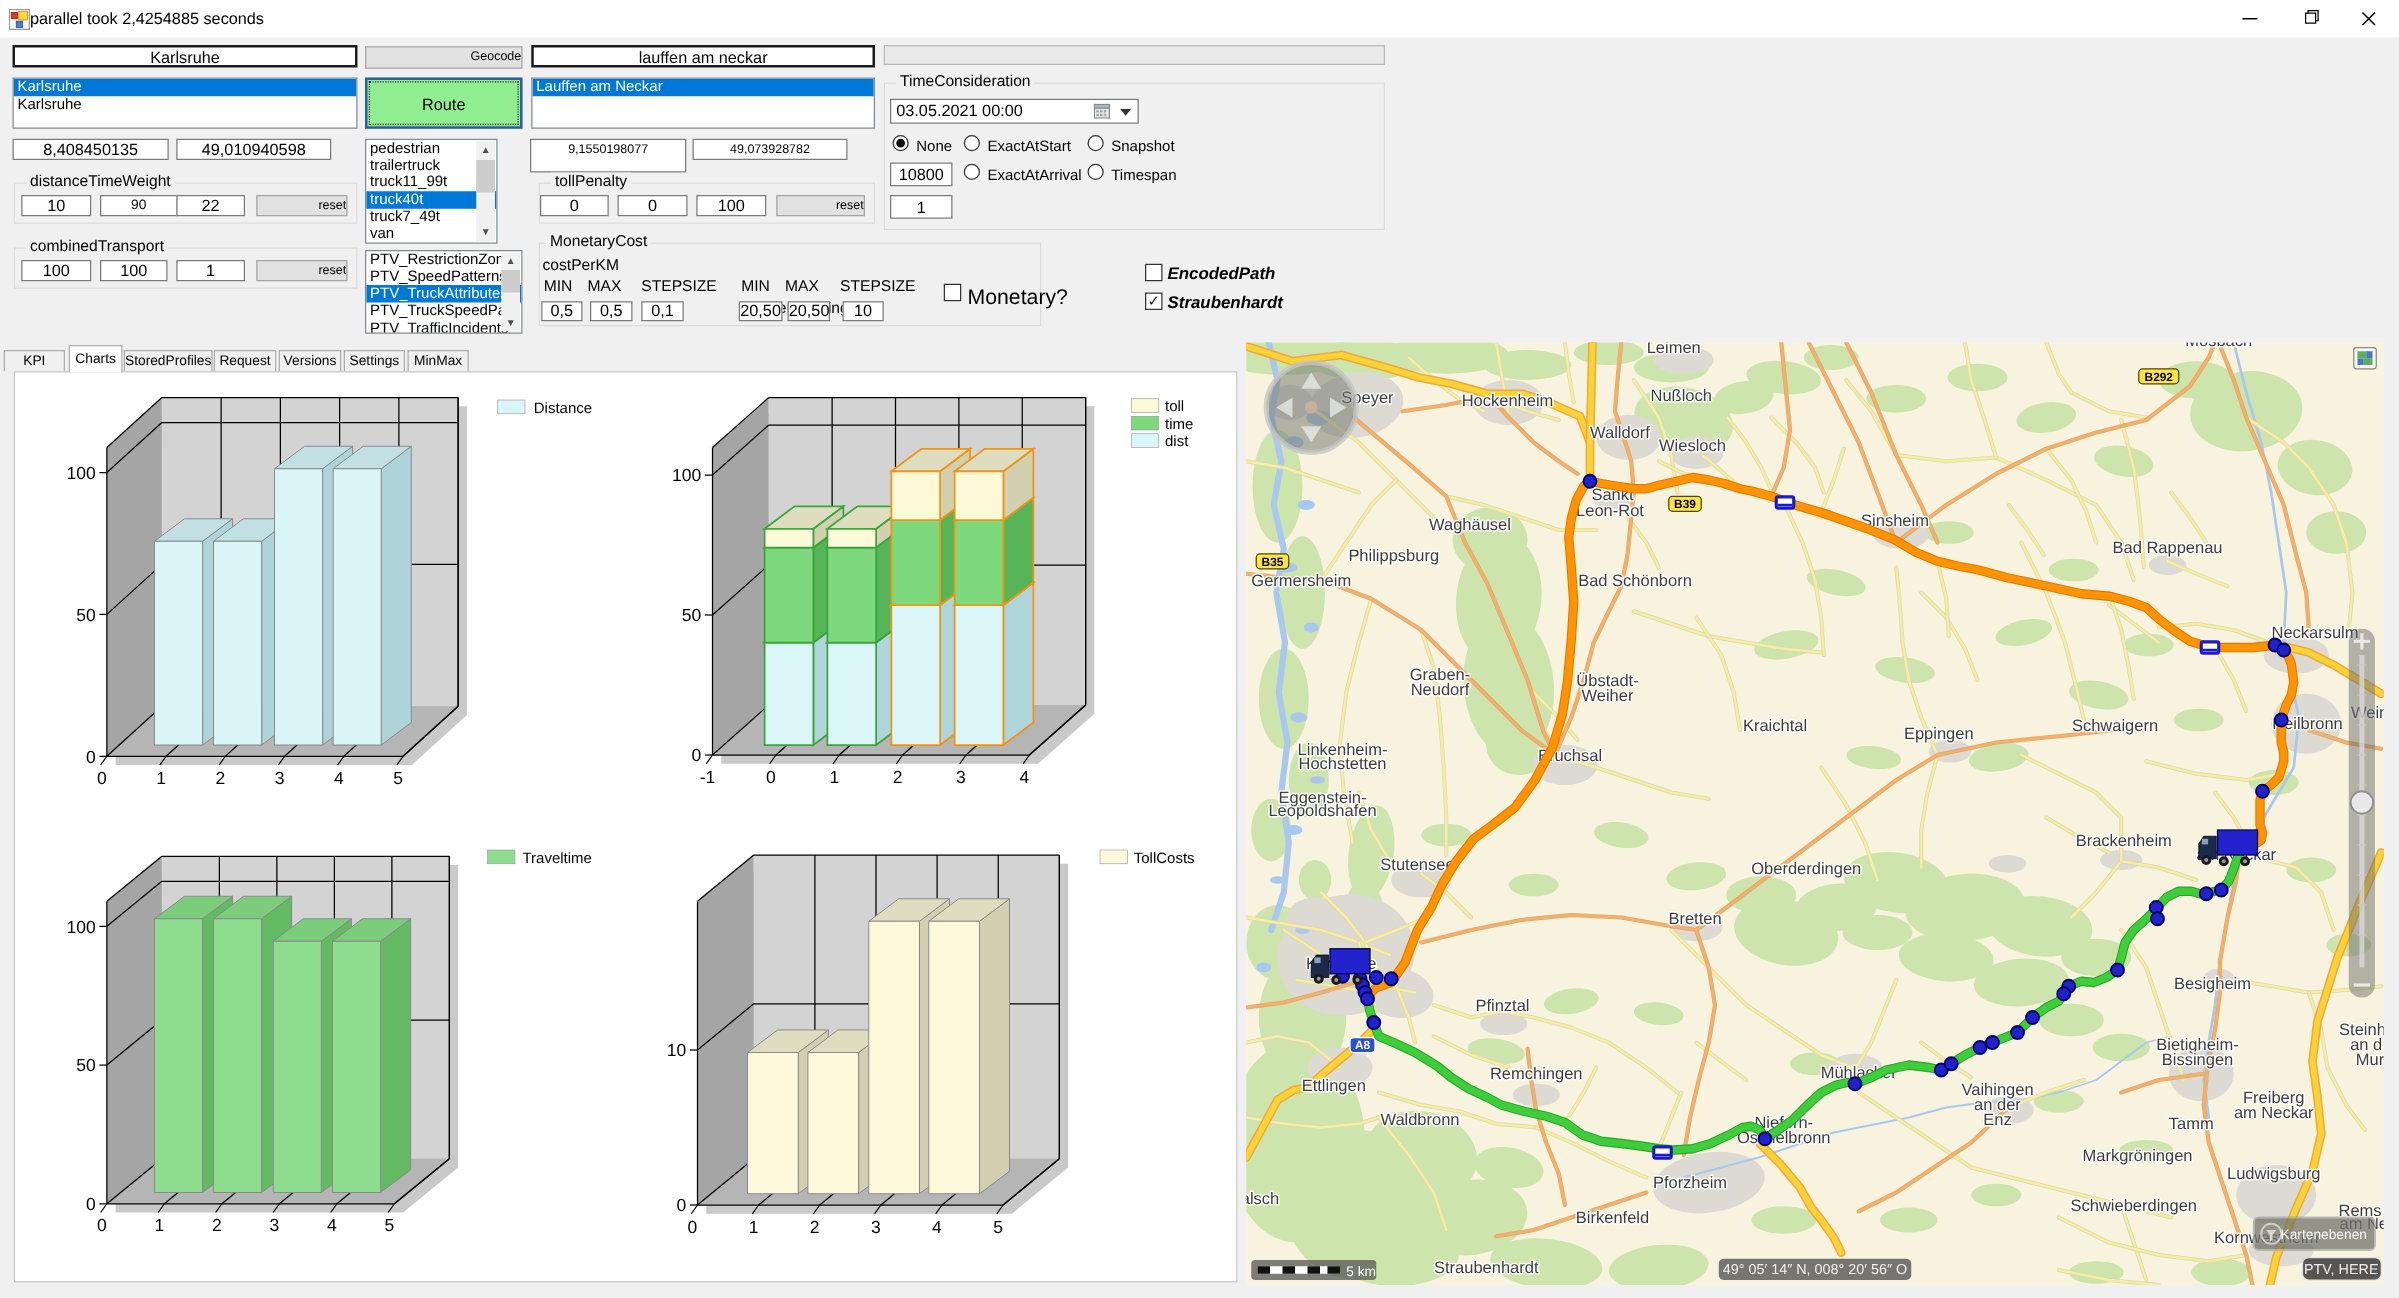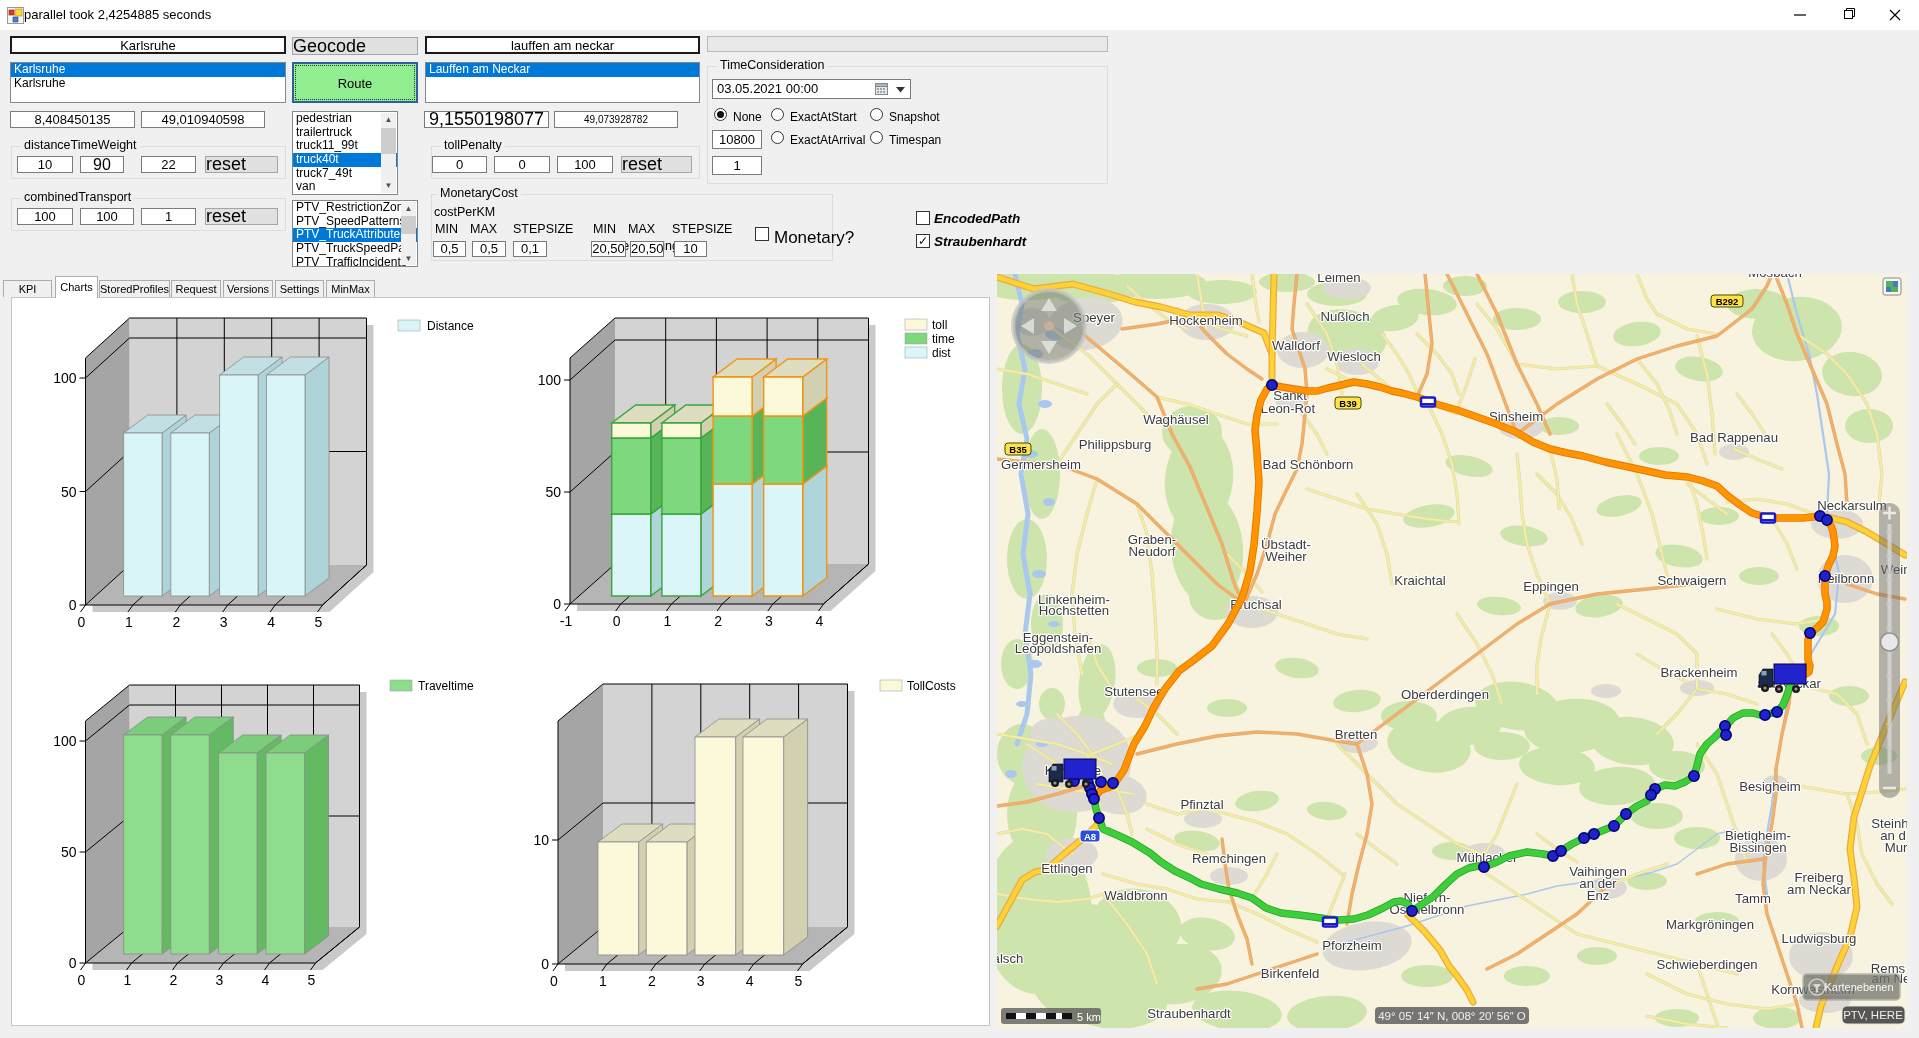--- a/index.html
+++ b/index.html
@@ -1,20 +1,20 @@
 <!DOCTYPE html>
 <html><head><meta charset="utf-8"><style>
 *{margin:0;padding:0;box-sizing:border-box}
 body{font-family:"Liberation Sans",sans-serif;width:1919px;height:1038px;overflow:hidden;background:#f0f0f0}
 #titlebar{position:absolute;left:0;top:0;width:1919px;height:30px;background:#ffffff}
 #title{position:absolute;left:24px;top:7px;font-size:13px;color:#000}
 .abs{position:absolute}
 .tb{position:absolute;background:#fff;border:1px solid #7a7a7a;font-size:13px;color:#000;text-align:center;line-height:15px}
 .tbd{border:2px solid #1a1a1a}
-.btn{position:absolute;background:#e1e1e1;border:1px solid #a5a5a5;font-size:18px;color:#000;text-align:left}
+.btn{position:absolute;background:#e1e1e1;border:1px solid #a5a5a5;font-size:10px;color:#000;text-align:right}
 .lb{position:absolute;background:#fff;border:1px solid #828790;font-size:13px;color:#000;overflow:hidden}
 .li{height:13.7px;line-height:13.7px;padding-left:3px;white-space:nowrap;font-size:12px}
 .lisel{background:#0078d7;color:#fff}
 .gb{position:absolute;border:1px solid #dcdcdc}
 .gblab{position:absolute;background:#f0f0f0;font-size:12.5px;color:#000;padding:0 3px;white-space:nowrap}
 .lab{position:absolute;font-size:12.5px;color:#000;white-space:nowrap}
 .radio{position:absolute;width:13px;height:13px;border:1px solid #333;border-radius:50%;background:#fff}
 .radio.sel::after{content:"";position:absolute;left:2px;top:2px;width:7px;height:7px;border-radius:50%;background:#111}
 .cb{position:absolute;width:14px;height:14px;border:1px solid #333;background:#fff;font-size:12px;line-height:13px;text-align:center;color:#111}
 .tab{position:absolute;background:#f0f0f0;border:1px solid #acacac;border-bottom:none;font-size:11px;text-align:center;color:#000}
@@ -44,21 +44,21 @@
     <div class="li">Karlsruhe</div>
   </div>
 <div class="abs" style="left:292px;top:62px;width:126px;height:41px;background:#90ee90;border:2px solid #2e5f9e">
     <div style="position:absolute;left:1px;top:1px;right:1px;bottom:1px;border:1px dotted #333;font-size:13px;text-align:center;line-height:35px">Route</div>
   </div>
 <div class="lb" style="left:425px;top:62px;width:275px;height:41px">
     <div class="li lisel">Lauffen am Neckar</div>
   </div>
 <div class="tb" style="left:10px;top:111px;width:125px;height:17px;line-height:15px;font-size:13px">8,408450135</div>
 <div class="tb" style="left:141px;top:111px;width:124px;height:17px;line-height:15px;font-size:13px">49,010940598</div>
-<div class="tb" style="left:424px;top:111px;width:125px;height:17px;line-height:15px;font-size:18px">9,1550198077</div>
+<div class="tb" style="left:424px;top:111px;width:125px;height:27px;line-height:15px;font-size:10px">9,1550198077</div>
 <div class="tb" style="left:554px;top:111px;width:124px;height:17px;line-height:15px;font-size:10px">49,073928782</div>
 <div class="lb" style="left:292px;top:111px;width:106px;height:84px">
     <div class="li">pedestrian</div>
     <div class="li">trailertruck</div>
     <div class="li">truck11_99t</div>
     <div class="li lisel">truck40t</div>
     <div class="li">truck7_49t</div>
     <div class="li">van</div>
     <div class="sb">
       <div style="height:14px;line-height:14px">▲</div>
@@ -74,21 +74,21 @@
     <div class="li">PTV_TrafficIncidents</div>
     <div class="sb">
       <div style="height:13px;line-height:13px">▲</div>
       <div style="position:absolute;top:14px;left:0;right:0;height:18px;background:#cdcdcd"></div>
       <div style="position:absolute;bottom:0;left:0;right:0;height:13px;line-height:13px">▼</div>
     </div>
   </div>
 <div class="gb" style="left:11px;top:146px;width:275px;height:33px"></div>
 <div class="gblab" style="left:21px;top:138px">distanceTimeWeight</div>
 <div class="tb" style="left:17px;top:156px;width:56px;height:17px;line-height:15px;font-size:13px">10</div>
-<div class="tb" style="left:80px;top:156px;width:44px;height:17px;line-height:15px;font-size:16px">90</div>
+<div class="tb" style="left:80px;top:156px;width:62px;height:17px;line-height:15px;font-size:11px">90</div>
 <div class="tb" style="left:141px;top:156px;width:55px;height:17px;line-height:15px;font-size:13px">22</div>
 <div class="btn" style="left:205px;top:156px;width:73px;height:17px;line-height:15px">reset</div>
 <div class="gb" style="left:11px;top:198px;width:275px;height:33px"></div>
 <div class="gblab" style="left:21px;top:190px">combinedTransport</div>
 <div class="tb" style="left:17px;top:208px;width:56px;height:17px;line-height:15px;font-size:13px">100</div>
 <div class="tb" style="left:80px;top:208px;width:54px;height:17px;line-height:15px;font-size:13px">100</div>
 <div class="tb" style="left:141px;top:208px;width:55px;height:17px;line-height:15px;font-size:13px">1</div>
 <div class="btn" style="left:205px;top:208px;width:73px;height:17px;line-height:15px">reset</div>
 <div class="gb" style="left:431px;top:146px;width:269px;height:33px"></div>
 <div class="gblab" style="left:441px;top:138px">tollPenalty</div>

